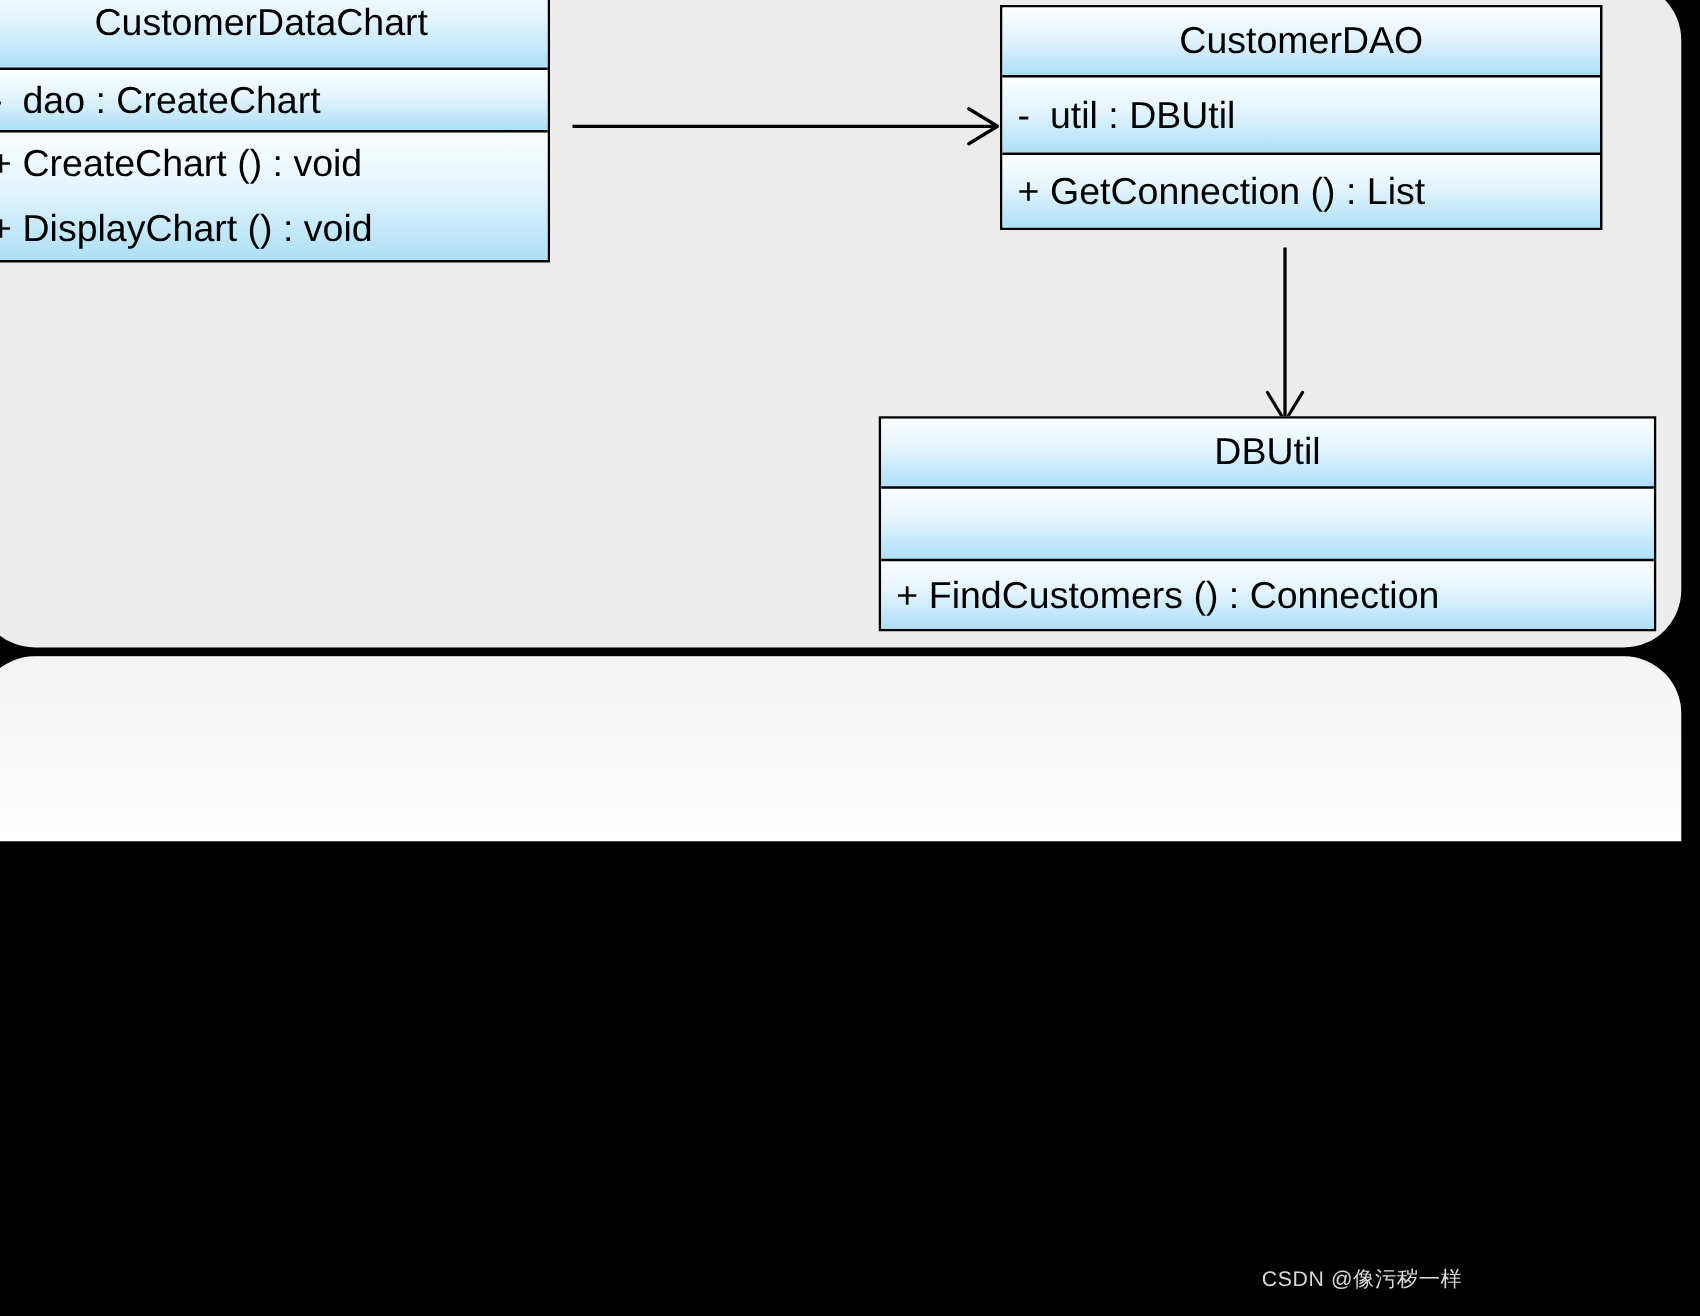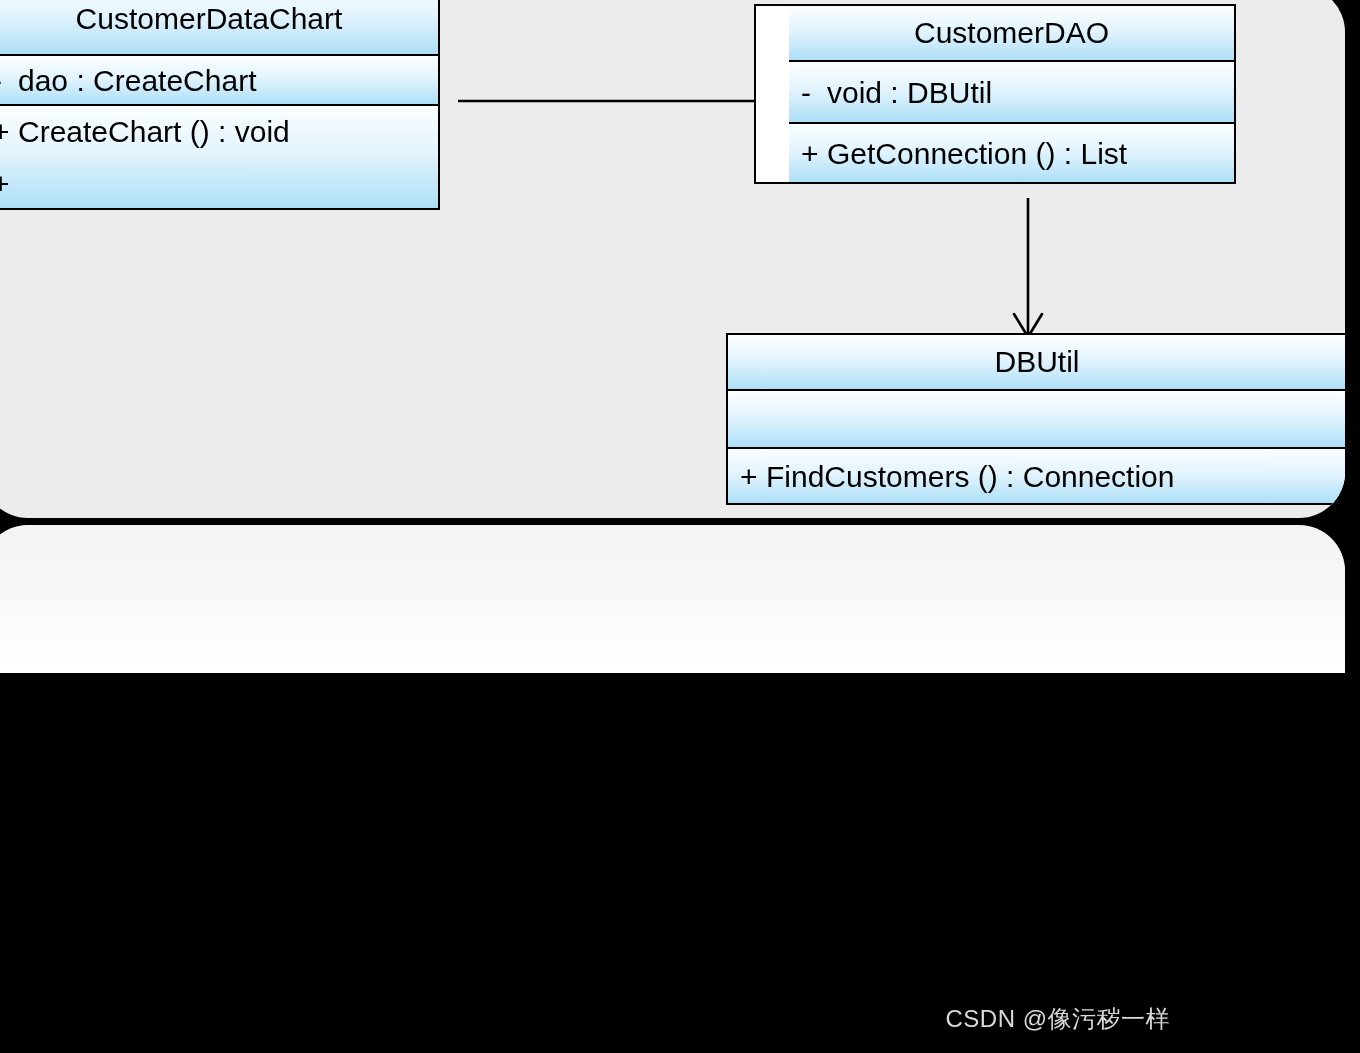--- a/index.html
+++ b/index.html
@@ -118,32 +118,31 @@
     left: -4px;
     top: -4px;
     width: 462px;
     height: 228px;
   }
   #class-customerdatachart .c-title   { height: 70px; }
   #class-customerdatachart .c-attrs   { height: 50px; }
   #class-customerdatachart .c-ops     { height: 104px; }
 
   #class-customerdao {
-    left: 772px;
+    left: 818px;
     top: 18px;
     width: 482px;
     height: 180px;
-    padding-left: 33px;
   }
   #class-customerdao .c-title { height: 54px; }
   #class-customerdao .c-attrs { height: 62px; }
   #class-customerdao .c-ops   { height: 60px; }
 
   #class-dbutil {
-    left: 744px;
+    left: 721px;
     top: 347px;
     width: 622px;
     height: 172px;
   }
   #class-dbutil .c-title { height: 54px; }
   #class-dbutil .c-attrs { height: 58px; }
   #class-dbutil .c-ops   { height: 56px; }
 
   
   #class-customerdatachart .c-attrs .member-row { height: 50px; }
@@ -154,21 +153,21 @@
 
   
   .connector { position: absolute; left: 0; top: 0; overflow: visible; }
 
   
   #watermark {
     position: absolute;
     right: 14px;
     bottom: 18px;
     color: #d9d9d9;
-    font-size: 24px;
+    font-size: 17px;
     letter-spacing: 0.5px;
     font-family: "Liberation Sans", sans-serif;
     white-space: nowrap;
   }
 </style>
 </head>
 <body>
 
 <div id="canvas">
 
@@ -197,32 +196,33 @@
           <span>dao  : CreateChart</span>
         </div>
       </div>
       <div class="compartment members c-ops">
         <div class="member-row">
           <span class="vis">+</span>
           <span>CreateChart ()   : void</span>
         </div>
         <div class="member-row">
           <span class="vis">+</span>
+          <span>DisplayChart () : void</span>
         </div>
       </div>
     </div>
 
     <div class="uml-class" id="class-customerdao">
       <div class="compartment title c-title">
         <span class="cls-title">CustomerDAO</span>
       </div>
       <div class="compartment members c-attrs">
         <div class="member-row">
           <span class="vis">-</span>
-          <span>void  : DBUtil</span>
+          <span>util  : DBUtil</span>
         </div>
       </div>
       <div class="compartment members c-ops">
         <div class="member-row">
           <span class="vis">+</span>
           <span>GetConnection ()  : List</span>
         </div>
       </div>
     </div>
 

